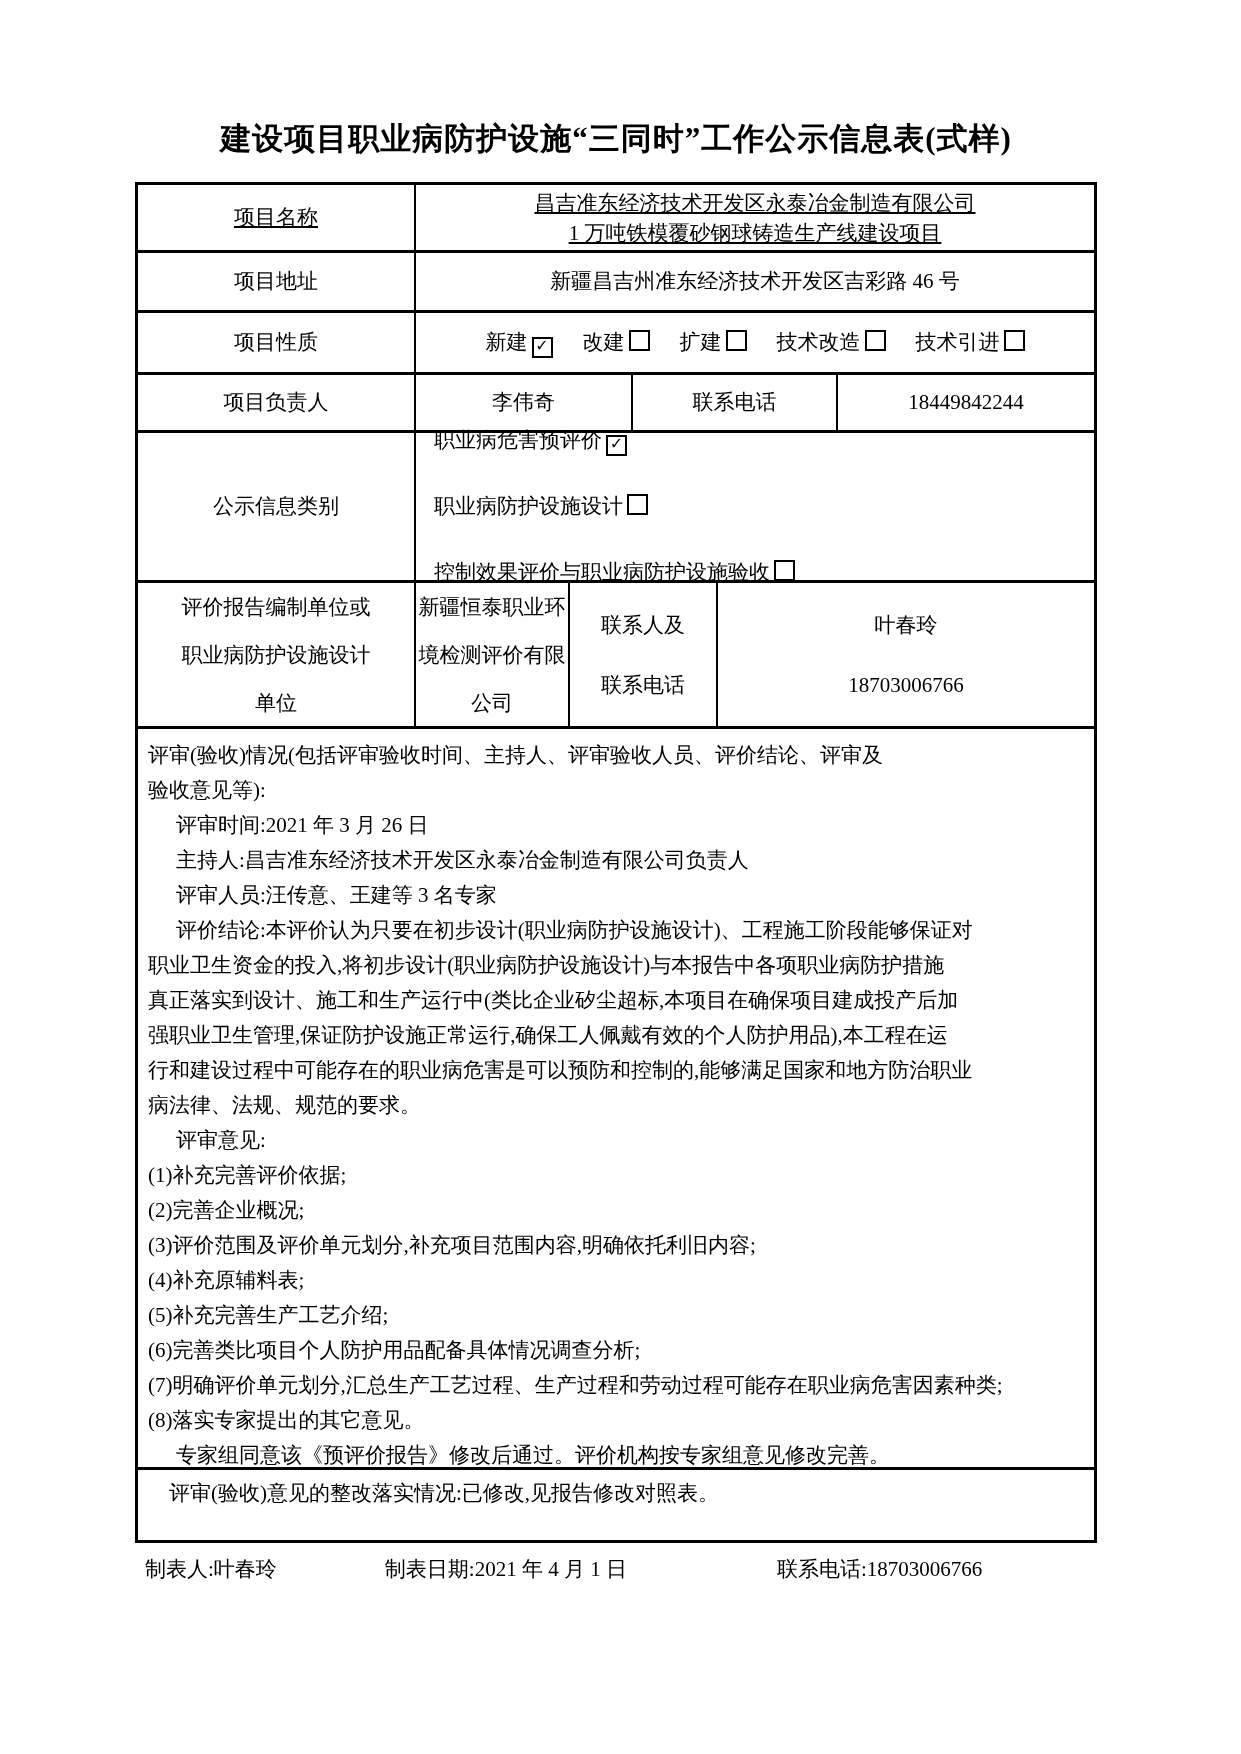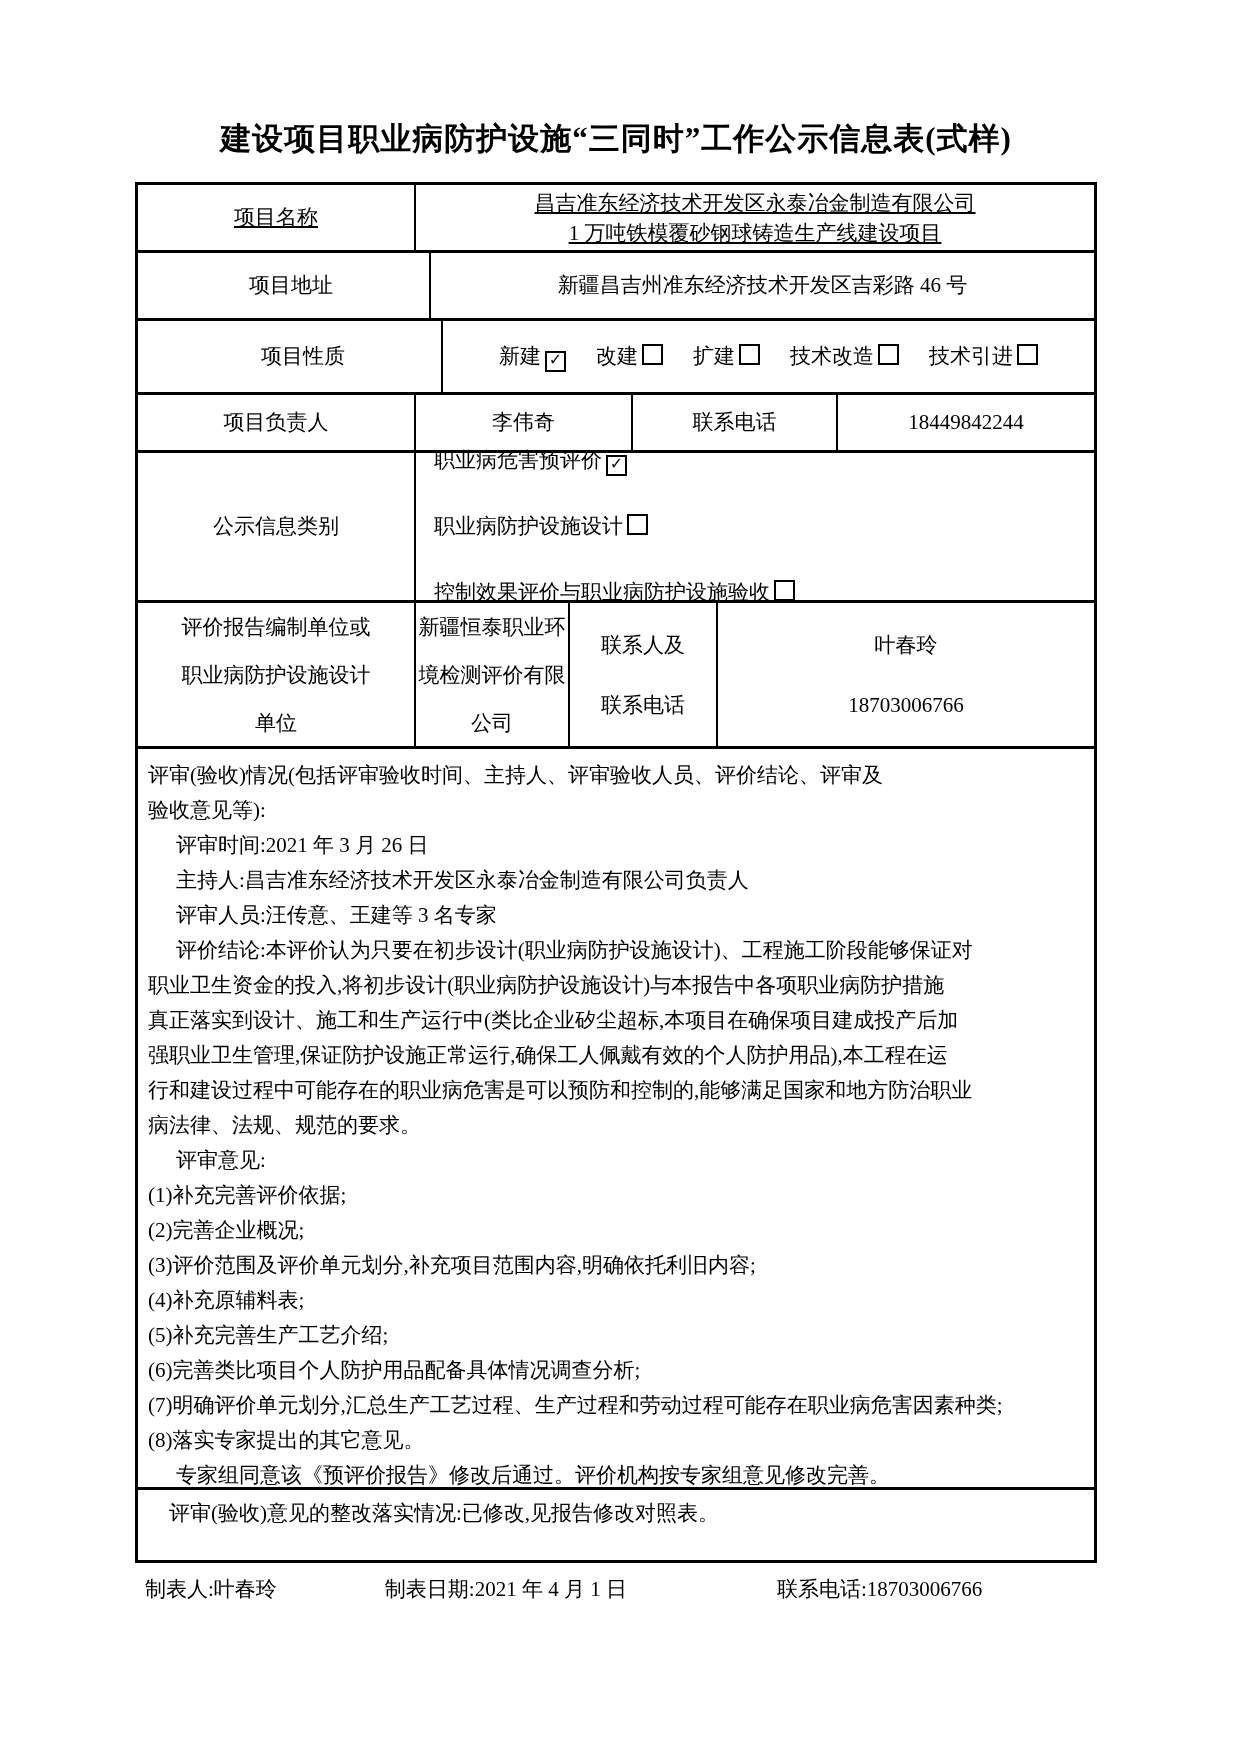--- a/index.html
+++ b/index.html
@@ -18,22 +18,22 @@
   .trow:last-child { border-bottom:none;padding-left:21px; }
   .cell {
     border-right:2px solid #000; box-sizing:border-box;
     display:flex; flex-direction:column; justify-content:center;
   }
   .cell:last-child { border-right:none; }
   .lab { width:278px; flex:0 0 278px; text-align:center; }
   .grow { flex:1 1 auto; }
   .ctr { text-align:center; }
   .r1 { height:68px;text-decoration:underline; }
-  .r2 { height:68px;padding-left:15px; }
-  .r3 { height:74px;padding-left:27px; }
+  .r2 { height:60px; }
+  .r3 { height:62px; }
   .r4 { height:58px; }
   .r5 { height:150px; }
   .r6 { height:146px; }
   .r7 { height:741px; }
   .r8 { height:70px; }
   .two-line div { line-height:30px; }
   .opt-row { display:flex; justify-content:center; gap:30px;text-align:right; }
   .opt { white-space:nowrap; }
   .cb {
     display:inline-flex; width:17px; height:17px; border:2px solid #000;

